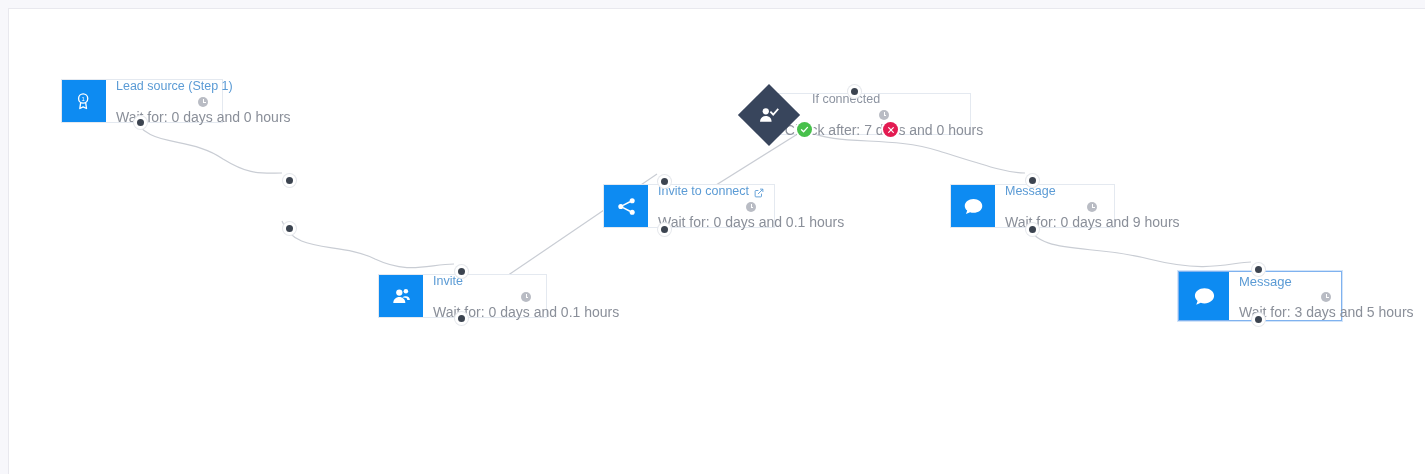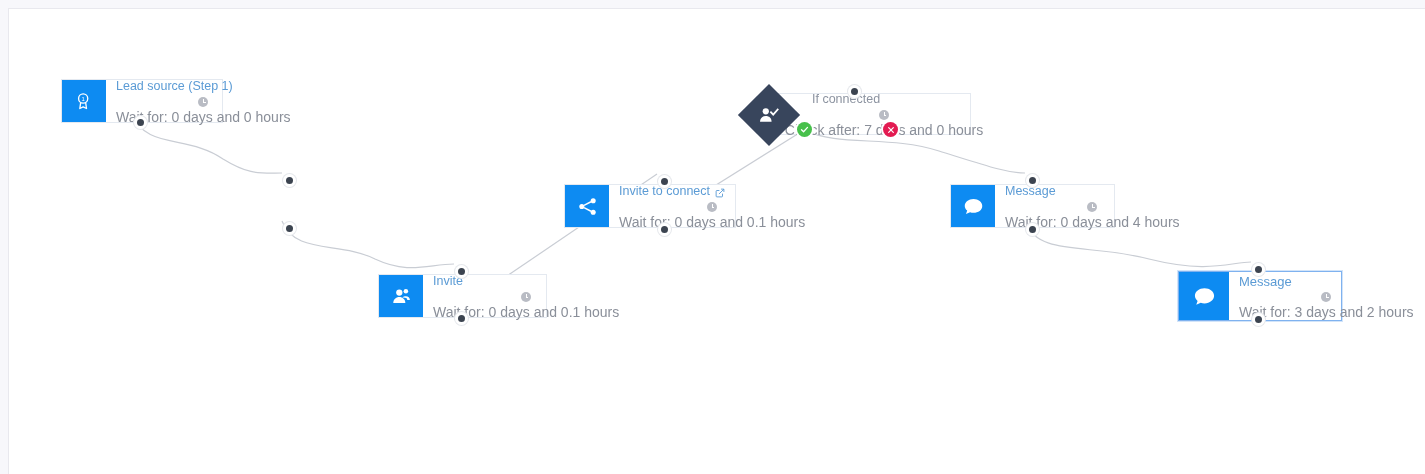--- a/index.html
+++ b/index.html
@@ -209,21 +209,21 @@
       <div class="node-title">
         <span>Invite</span>
       </div>
       <div class="node-sub">
         <span class="clock-icon"></span>
         <span>Wait for: 0 days and 0.1 hours</span>
       </div>
     </div>
   </div>
 
-  <div class="node" style="left:555px; top:175px; width:172px;">
+  <div class="node" style="left:594px; top:175px; width:172px;">
     <div class="node-icon">
       <svg width="21" height="21" viewBox="0 0 24 24" fill="#ffffff" stroke="#ffffff" stroke-width="1.7">
         <circle cx="18.5" cy="5.5" r="2.9" stroke="none"></circle>
         <circle cx="5.5" cy="12" r="2.9" stroke="none"></circle>
         <circle cx="18.5" cy="18.5" r="2.9" stroke="none"></circle>
         <line x1="8" y1="10.7" x2="16" y2="6.6"></line>
         <line x1="8" y1="13.3" x2="16" y2="17.4"></line>
       </svg>
     </div>
     <div class="node-body">
@@ -269,38 +269,38 @@
       <svg width="21" height="21" viewBox="0 0 24 24" fill="#ffffff">
         <path d="M12 3.4 C 17.6 3.4, 22 6.9, 22 11.3 C 22 15.7, 17.6 19.2, 12 19.2 C 10.6 19.2, 9.3 19, 8.1 18.6 L 3.4 20.6 L 4.8 16.6 C 3.1 15.2, 2 13.4, 2 11.3 C 2 6.9, 6.4 3.4, 12 3.4 Z"></path>
       </svg>
     </div>
     <div class="node-body">
       <div class="node-title">
         <span>Message</span>
       </div>
       <div class="node-sub">
         <span class="clock-icon"></span>
-        <span>Wait for: 0 days and 4 hours</span>
+        <span>Wait for: 0 days and 9 hours</span>
       </div>
     </div>
   </div>
 
   <div class="node selected" style="left:1169px; top:262px; width:164px;">
     <div class="node-icon">
       <svg width="23" height="23" viewBox="0 0 24 24" fill="#ffffff">
         <path d="M12 3.4 C 17.6 3.4, 22 6.9, 22 11.3 C 22 15.7, 17.6 19.2, 12 19.2 C 10.6 19.2, 9.3 19, 8.1 18.6 L 3.4 20.6 L 4.8 16.6 C 3.1 15.2, 2 13.4, 2 11.3 C 2 6.9, 6.4 3.4, 12 3.4 Z"></path>
       </svg>
     </div>
     <div class="node-body">
       <div class="node-title">
         <span>Message</span>
       </div>
       <div class="node-sub">
         <span class="clock-icon"></span>
-        <span>Wait for: 3 days and 2 hours</span>
+        <span>Wait for: 3 days and 5 hours</span>
       </div>
     </div>
   </div>
 
   <div class="port" style="left:128px; top:110px;"></div>
   <div class="port" style="left:277px; top:168px;"></div>
   <div class="port" style="left:277px; top:216px;"></div>
   <div class="port" style="left:449px; top:259px;"></div>
   <div class="port" style="left:449px; top:306px;"></div>
   <div class="port" style="left:652px; top:169px;"></div>

